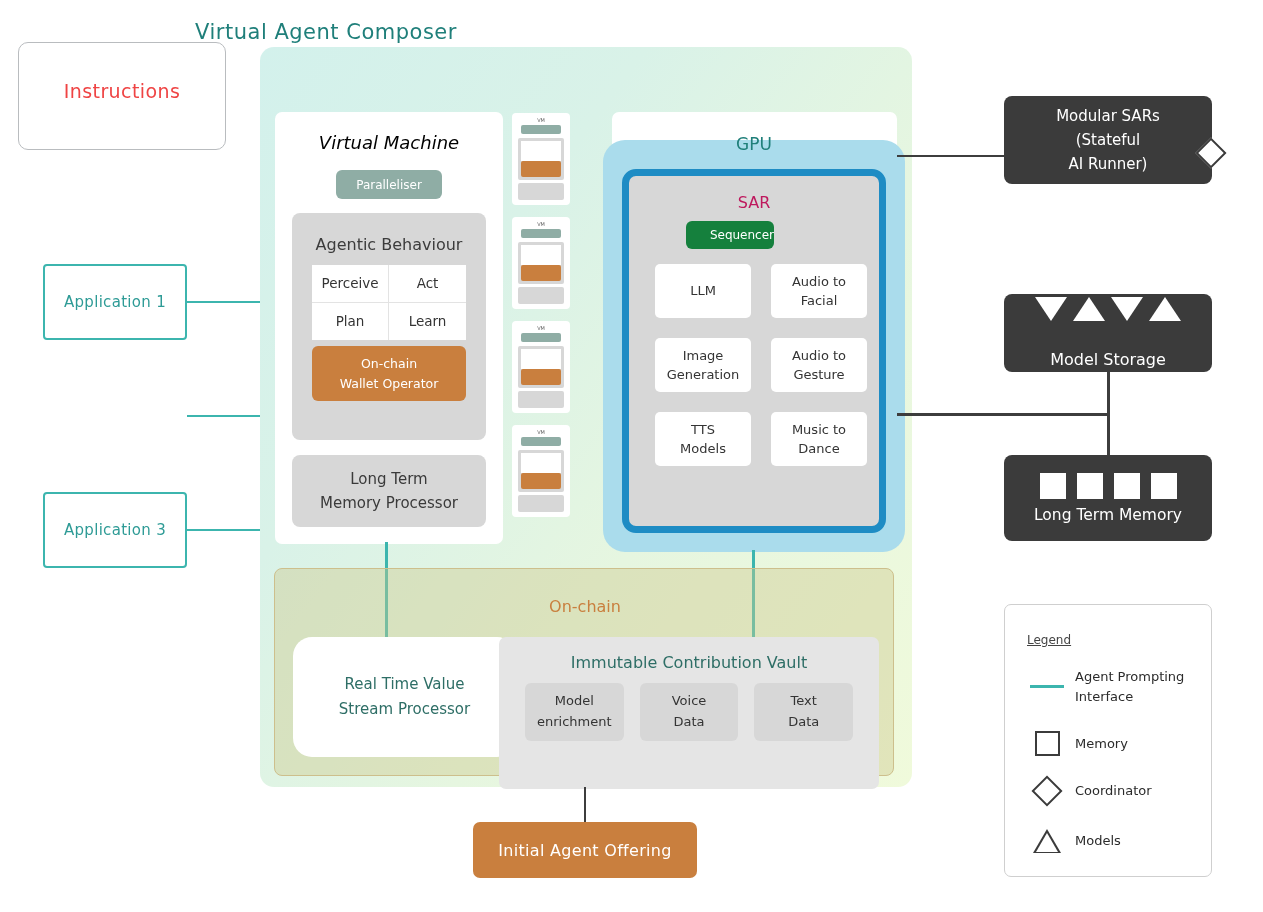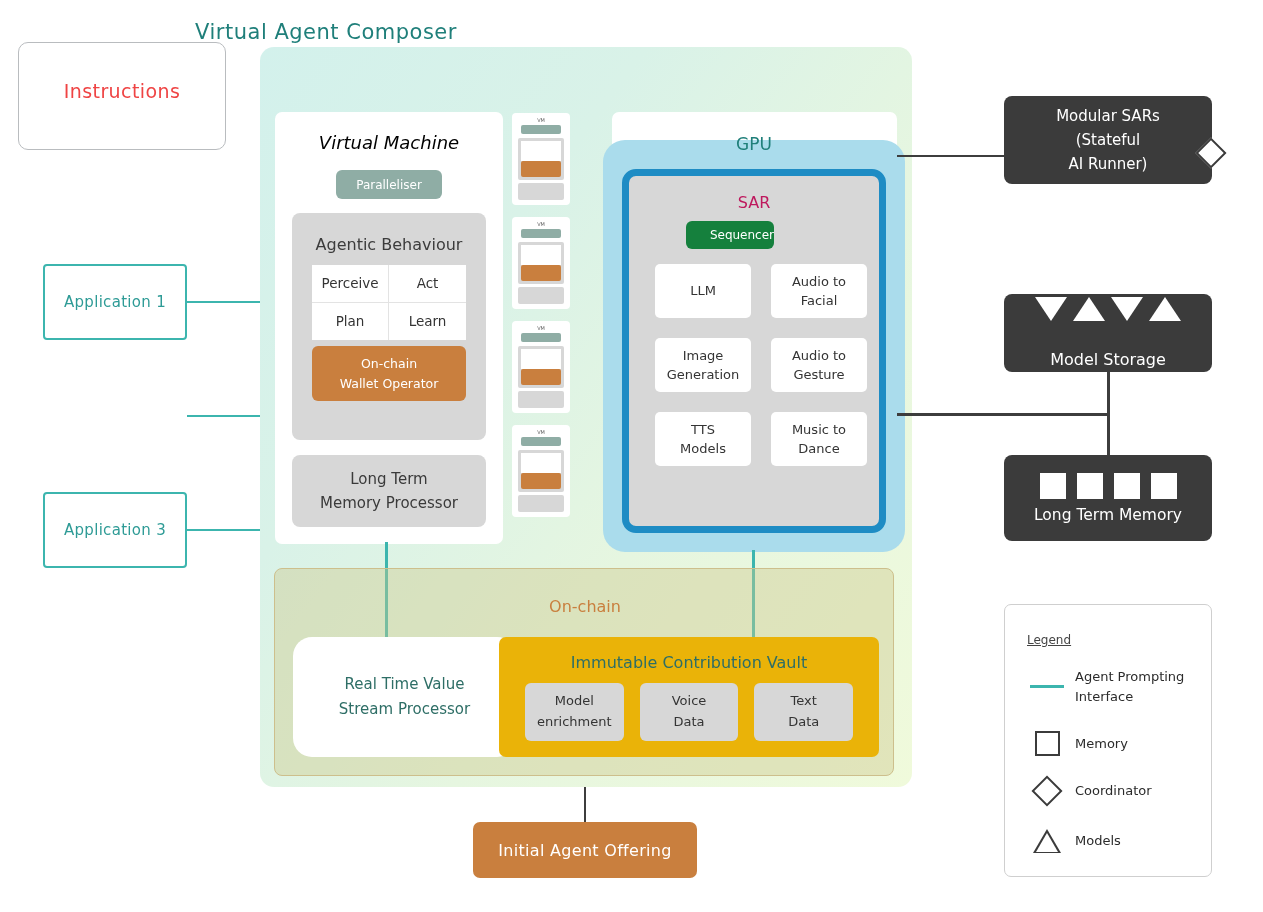--- a/index.html
+++ b/index.html
@@ -142,22 +142,22 @@
     background: rgba(206,200,140,.42); border: 1px solid #cdbf8c; border-radius: 8px;
   }
   #onchain-title { top: 28px; left: 0; width: 620px; text-align: center; font-size: 16px; color: #c97f3e; }
   #rtv {
     left: 18px; top: 68px; width: 223px; height: 120px;
     background: #fff; border-radius: 19px;
     display: flex; flex-direction: column; align-items: center; justify-content: center;
     font-size: 15px; color: #2e6e66; line-height: 1.7; text-align: center;
   }
   #icv {
-    left: 224px; top: 68px; width: 380px; height: 120px;
-    background: #eab308; border-radius: 7px;
+    left: 224px; top: 68px; width: 380px; height: 152px;
+    background: #e5e5e5; border-radius: 7px;
   }
   #icv-title { top: 16px; left: 0; width: 380px; text-align: center; font-size: 16px; color: #2e6e66; }
   #icv-grid { left: 26px; top: 46px; width: 328px; display: flex; gap: 16px; }
   #icv-grid .cell {
     width: 100px; height: 58px; background: #d7d7d7; border-radius: 6px;
     display: flex; flex-direction: column; align-items: center; justify-content: center;
     font-size: 13px; color: #343434; line-height: 1.6; text-align: center;
   }
 
   

